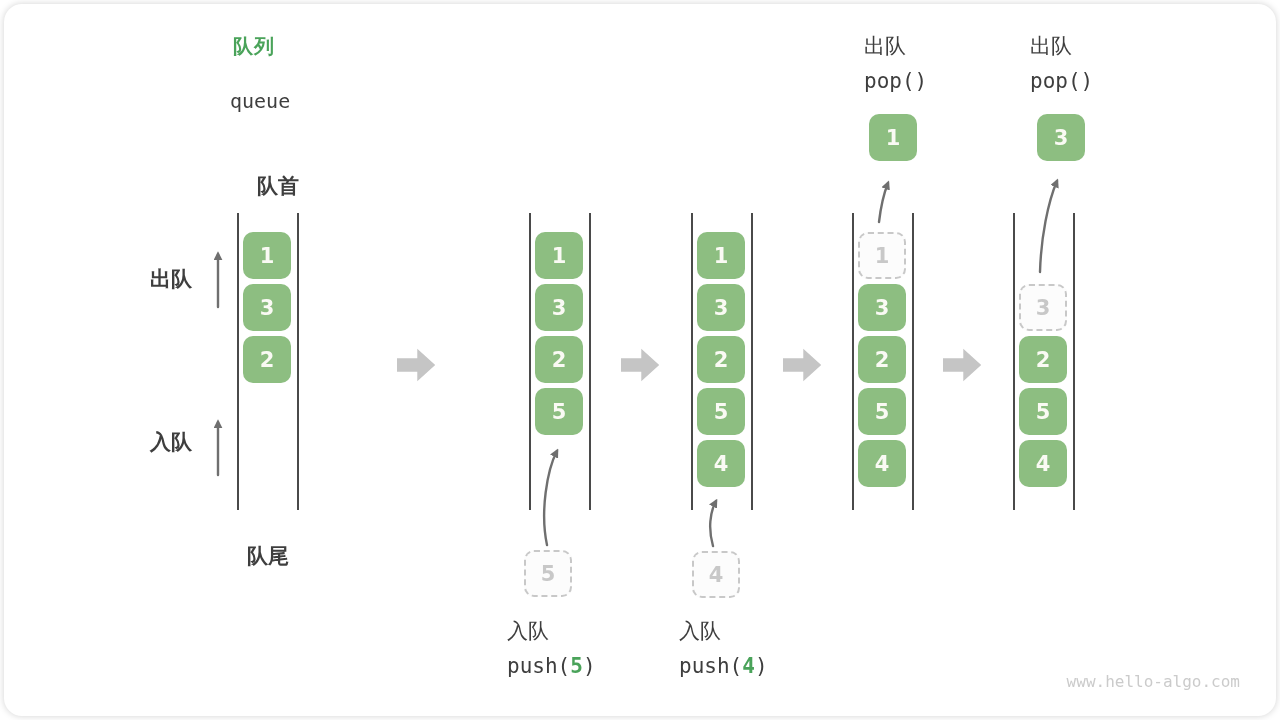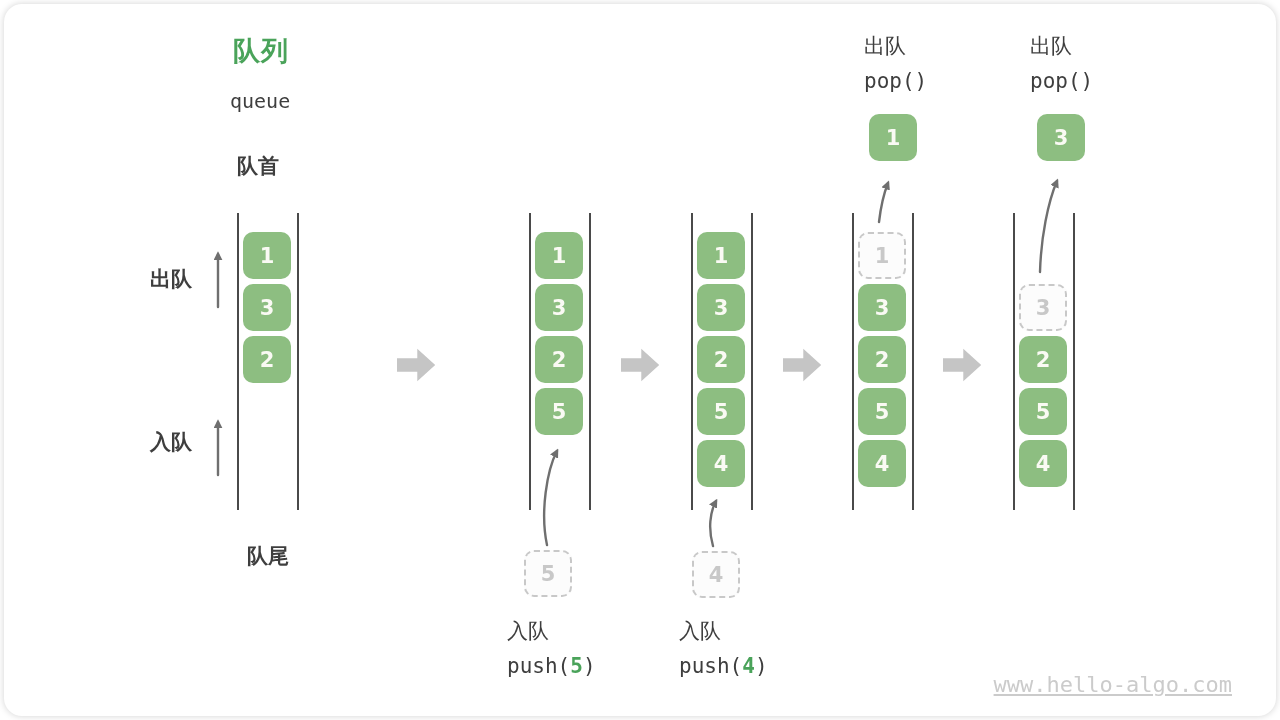--- a/index.html
+++ b/index.html
@@ -7,21 +7,21 @@
     position:relative;width:1280px;height:720px;overflow:hidden;
     font-family:"Liberation Sans",sans-serif;color:var(--text-dark);
   }
   .card{
     position:absolute;left:4px;top:4px;right:4px;bottom:4px;
     background:#ffffff;border-radius:18px;
     box-shadow:0 0 7px rgba(0,0,0,0.18);
   }
   .abs{position:absolute;}
   
-  .title-main{font-size:27px;font-weight:bold;color:var(--accent-green);letter-spacing:1px;}
+  .title-main{font-size:20px;font-weight:bold;color:var(--accent-green);letter-spacing:1px;}
   .title-sub{font-family:"DejaVu Sans Mono",monospace;font-size:20px;color:var(--text-dark);}
   
   .zh-bold{font-size:21px;font-weight:bold;color:var(--text-dark);}
   .zh-reg{font-size:21px;color:var(--text-dark);}
   .mono{font-family:"DejaVu Sans Mono",monospace;font-size:21px;color:var(--text-dark);}
   .mono .arg{color:var(--accent-green);font-weight:bold;}
   
   .vline{position:absolute;width:1.5px;height:297px;top:213px;background:var(--line-gray);}
   
   .cell{
@@ -36,35 +36,35 @@
   
   .barrow{
     position:absolute;width:39px;height:36px;background:var(--arrow-gray);
     clip-path:polygon(0% 31%,52% 31%,52% 5%,98% 50%,52% 95%,52% 69%,0% 69%);
   }
   
   svg.overlay{position:absolute;left:0;top:0;width:1280px;height:720px;pointer-events:none;}
   svg.overlay path.arr{fill:none;stroke:var(--thin-arrow);stroke-width:2.4px;stroke-linecap:round;}
   svg.overlay marker path{fill:var(--thin-arrow);stroke:none;}
   .watermark{
-    position:absolute;right:48px;top:672px;
-    font-family:"DejaVu Sans Mono",monospace;font-size:22px;color:var(--watermark-gray);text-decoration:underline;
+    position:absolute;right:40px;top:672px;
+    font-family:"DejaVu Sans Mono",monospace;font-size:16px;color:var(--watermark-gray);
   }
   .op-group{position:absolute;display:flex;flex-direction:column;gap:9px;}
 </style>
 </head>
 <body>
 
 <div class="canvas">
   <div class="card"></div>
 
   <div class="abs title-main" style="left:233px;top:33px;">队列</div>
   <div class="abs title-sub" style="left:230px;top:89px;">queue</div>
 
-  <div class="abs zh-bold" style="left:237px;top:152px;width:62px;text-align:left;">队首</div>
+  <div class="abs zh-bold" style="left:237px;top:172px;width:62px;text-align:right;">队首</div>
   <div class="abs zh-bold" style="left:237px;top:542px;width:62px;text-align:center;">队尾</div>
   <div class="abs zh-bold" style="left:150px;top:265px;">出队</div>
   <div class="abs zh-bold" style="left:150px;top:428px;">入队</div>
 
   <svg class="overlay" viewBox="0 0 1280 720">
     <defs>
       <marker id="ah" viewBox="0 0 10 10" refX="7" refY="5" markerWidth="9" markerHeight="9" markerUnits="userSpaceOnUse" orient="auto-start-reverse">
         <path d="M0,0 L10,5 L0,10 z"></path>
       </marker>
     </defs>

